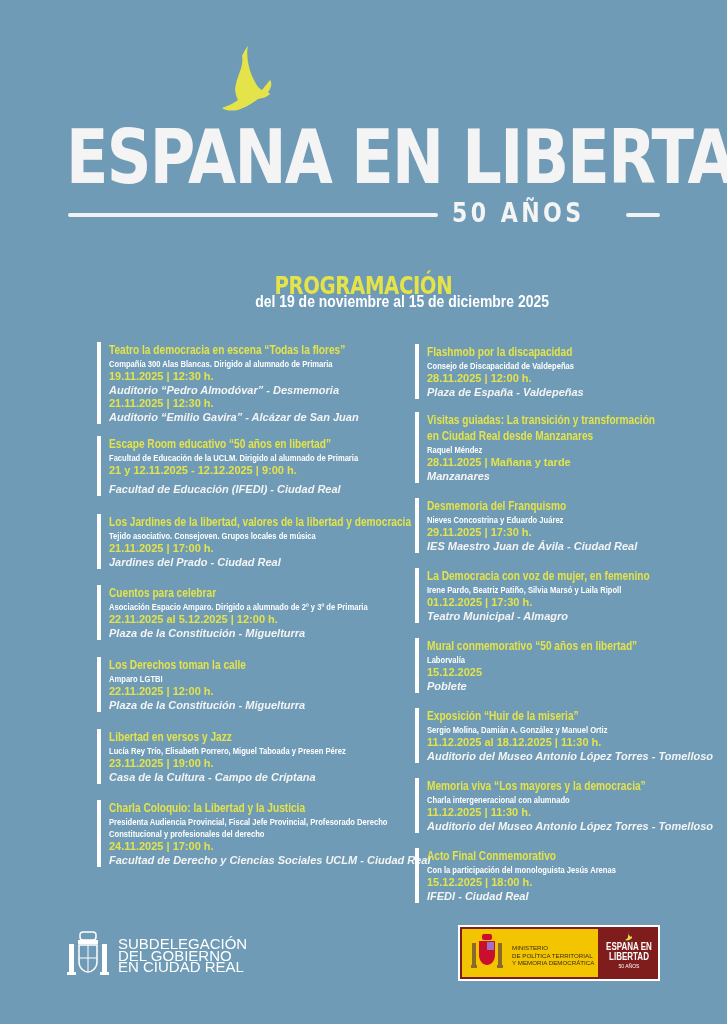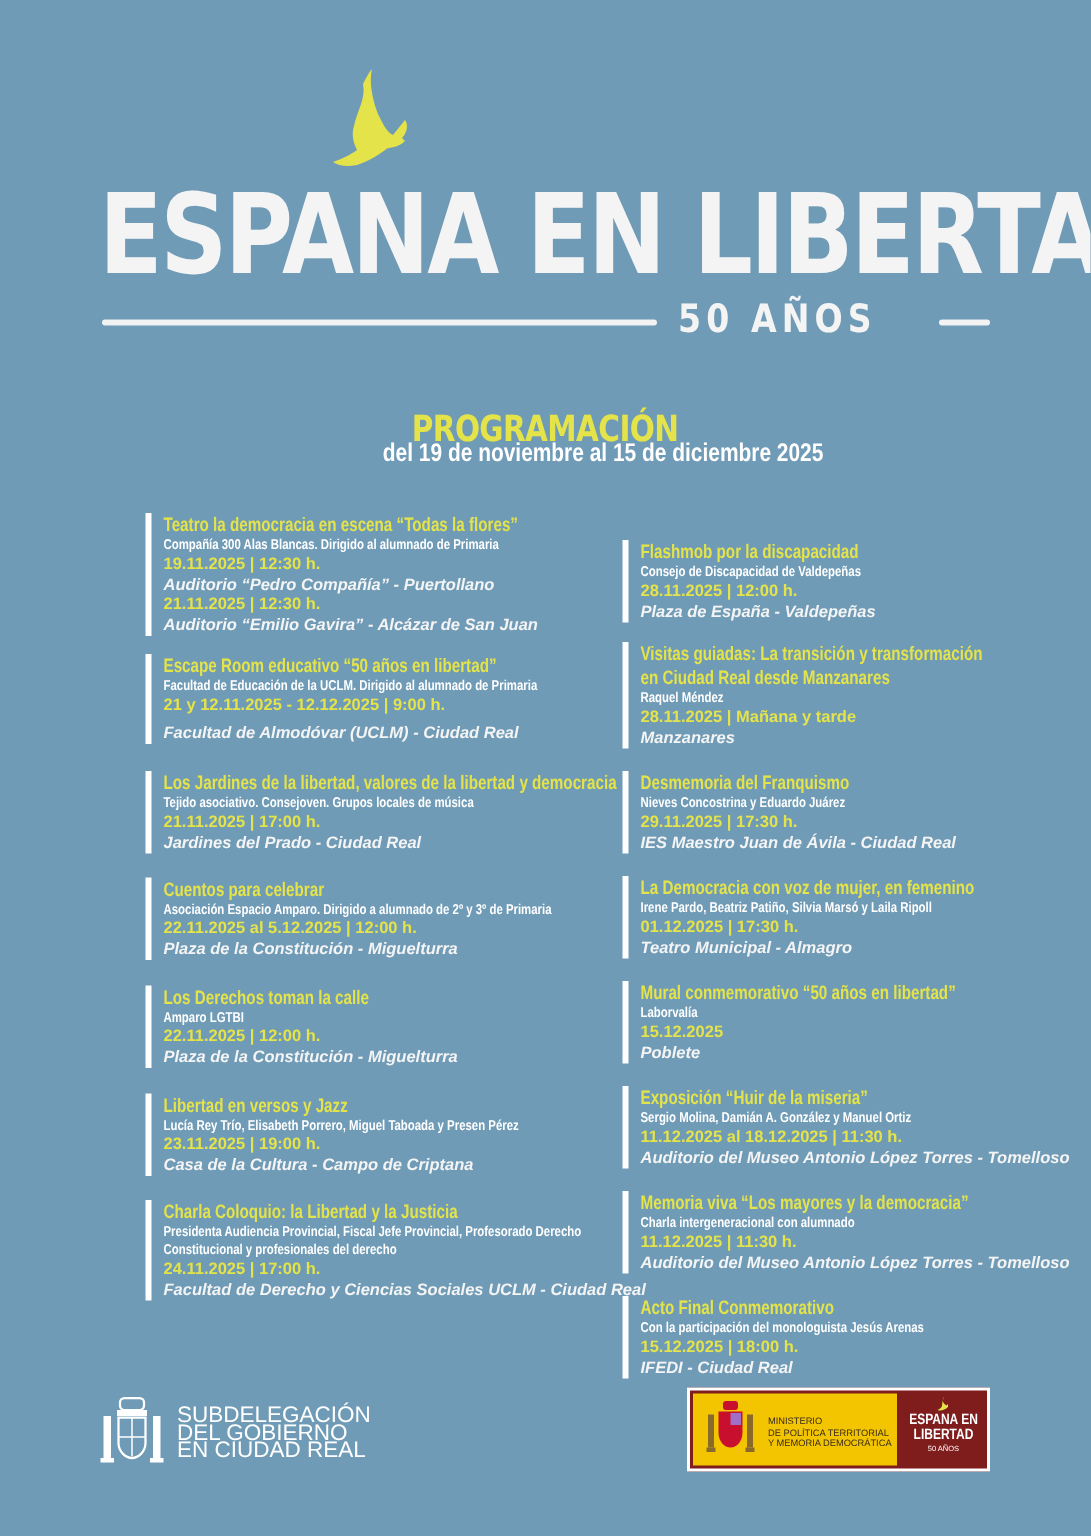--- a/index.html
+++ b/index.html
@@ -92,29 +92,29 @@
 </div>
 
 <div class="prog-title"><span>PROGRAMACIÓN</span></div>
 <div class="prog-dates"><span>del 19 de noviembre al 15 de diciembre 2025</span></div>
 
 <div class="col left">
   <div class="event" style="margin-bottom:12px">
     <div class="ev-title">Teatro la democracia en escena “Todas la flores”</div>
     <div class="ev-org">Compañía 300 Alas Blancas. Dirigido al alumnado de Primaria</div>
     <div class="ev-date">19.11.2025 | 12:30 h.</div>
-    <div class="ev-place">Auditorio “Pedro Compañía” - Puertollano</div>
+    <div class="ev-place">Auditorio “Pedro Almodóvar” - Desmemoria</div>
     <div class="ev-date">21.11.2025 | 12:30 h.</div>
     <div class="ev-place">Auditorio “Emilio Gavira” - Alcázar de San Juan</div>
   </div>
   <div class="event" style="margin-bottom:18px">
     <div class="ev-title">Escape Room educativo “50 años en libertad”</div>
     <div class="ev-org">Facultad de Educación de la UCLM. Dirigido al alumnado de Primaria</div>
     <div class="ev-date">21 y 12.11.2025 - 12.12.2025 | 9:00 h.</div>
-    <div class="ev-place" style="margin-top:5px">Facultad de Almodóvar (UCLM) - Ciudad Real</div>
+    <div class="ev-place" style="margin-top:5px">Facultad de Educación (IFEDI) - Ciudad Real</div>
   </div>
   <div class="event" style="margin-bottom:16px">
     <div class="ev-title">Los Jardines de la libertad, valores de la libertad y democracia</div>
     <div class="ev-org">Tejido asociativo. Consejoven. Grupos locales de música</div>
     <div class="ev-date">21.11.2025 | 17:00 h.</div>
     <div class="ev-place">Jardines del Prado - Ciudad Real</div>
   </div>
   <div class="event" style="margin-bottom:17px">
     <div class="ev-title">Cuentos para celebrar</div>
     <div class="ev-org">Asociación Espacio Amparo. Dirigido a alumnado de 2º y 3º de Primaria</div>
@@ -135,21 +135,21 @@
   </div>
   <div class="event">
     <div class="ev-title">Charla Coloquio: la Libertad y la Justicia</div>
     <div class="ev-org">Presidenta Audiencia Provincial, Fiscal Jefe Provincial, Profesorado Derecho</div>
     <div class="ev-org">Constitucional y profesionales del derecho</div>
     <div class="ev-date">24.11.2025 | 17:00 h.</div>
     <div class="ev-place">Facultad de Derecho y Ciencias Sociales UCLM - Ciudad Real</div>
   </div>
 </div>
 
-<div class="col right" style="top:360px">
+<div class="col right" style="top:344px">
   <div class="event" style="margin-bottom:13px">
     <div class="ev-title">Flashmob por la discapacidad</div>
     <div class="ev-org">Consejo de Discapacidad de Valdepeñas</div>
     <div class="ev-date">28.11.2025 | 12:00 h.</div>
     <div class="ev-place">Plaza de España - Valdepeñas</div>
   </div>
   <div class="event" style="margin-bottom:15px">
     <div class="ev-title">Visitas guiadas: La transición y transformación</div>
     <div class="ev-title">en Ciudad Real desde Manzanares</div>
     <div class="ev-org">Raquel Méndez</div>

